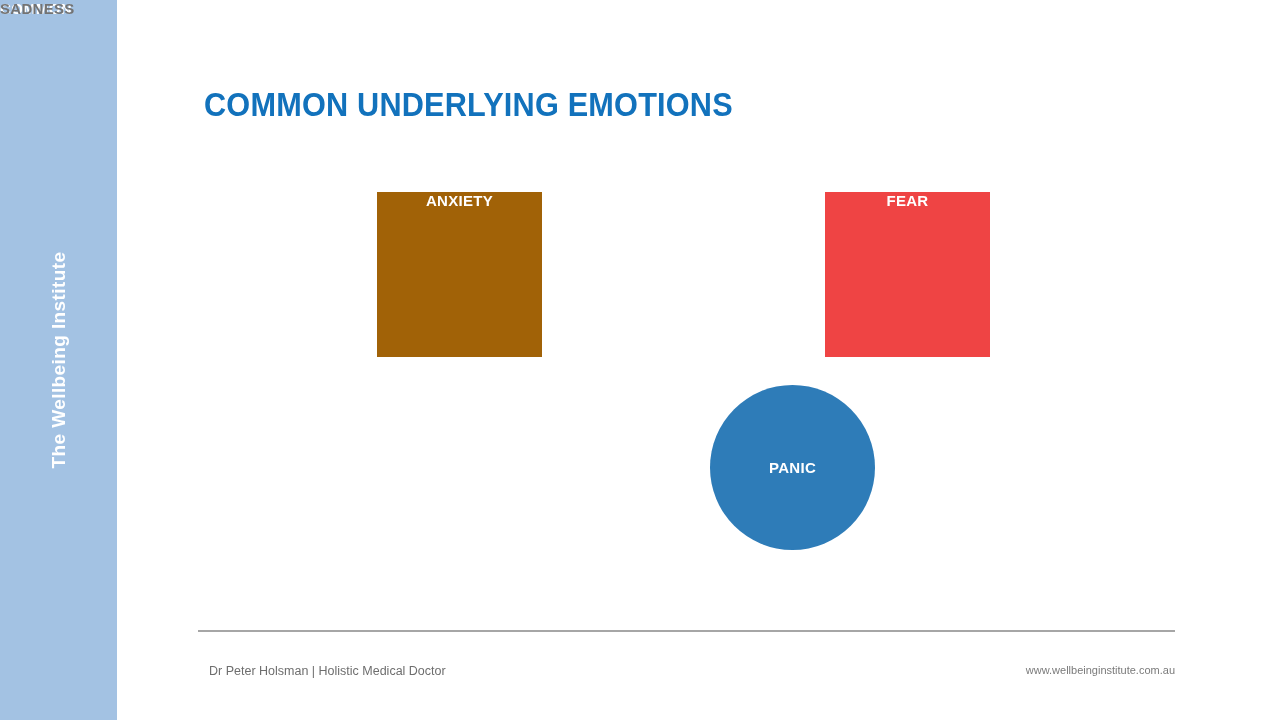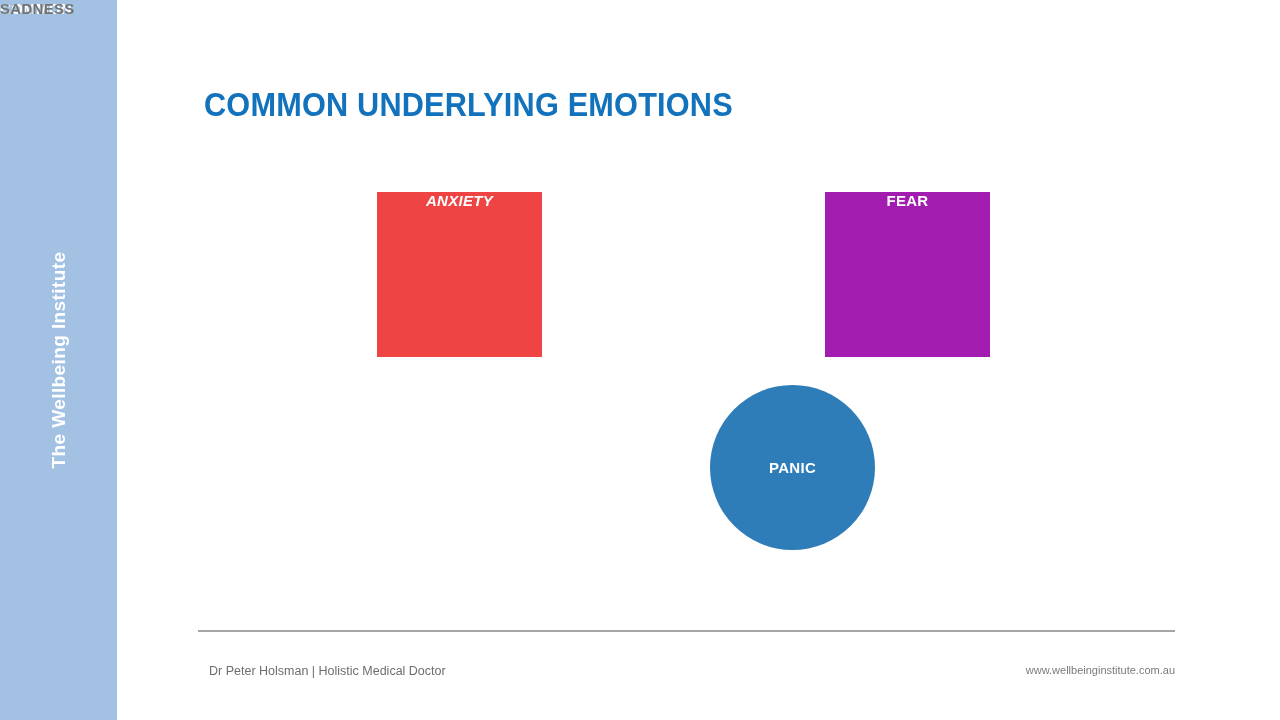--- a/index.html
+++ b/index.html
@@ -114,24 +114,24 @@
 <div id="slide" style="background: rgb(255, 255, 255);">
 
   <div class="sidebar" style="background: rgb(163, 194, 227);">
     <div class="sidebar-label" style="color: rgb(255, 255, 255);">The Wellbeing Institute</div>
   </div>
 
   <div class="slide-title" style="color: rgb(18, 114, 188);">COMMON UNDERLYING EMOTIONS</div>
 
   <div>
     <div class="circle" style="left: 377px; top: 192px; width: 165px; height: 165px; background: rgb(46, 124, 184);">
-      <span class="circle-label" style="left: 600px; top: 192px; width: 198px; height: 165px; background: #ef4444; color: rgb(255, 255, 255); font-style: italic;">ANXIETY</span>
+      <span class="circle-label" style="left: 600px; top: 192px; width: 198px; height: 165px; background: #a16207; color: rgb(255, 255, 255);">ANXIETY</span>
     </div>
     <div class="circle" style="left: 825px; top: 192px; width: 165px; height: 165px; background: rgb(46, 124, 184);">
-      <span class="circle-label" style="left: 484px; top: 383px; width: 178px; height: 165px; background: #a21caf; color: rgb(255, 255, 255);">FEAR</span>
+      <span class="circle-label" style="left: 484px; top: 383px; width: 178px; height: 165px; background: #ef4444; color: rgb(255, 255, 255);">FEAR</span>
     </div>
     <div class="circle" style="left: 710px; top: 385px; width: 165px; height: 165px; background: rgb(46, 124, 184);">
       <span class="circle-label" style="color: rgb(255, 255, 255);">PANIC</span>
     </div>
     <div class="circle">
       <span class="circle-label" style="color: rgb(255, 255, 255);">COMMON</span>
     </div>
     <div class="circle">
       <span class="circle-label" style="color: #737373; text-align: center;">SADNESS</span>
     </div>

